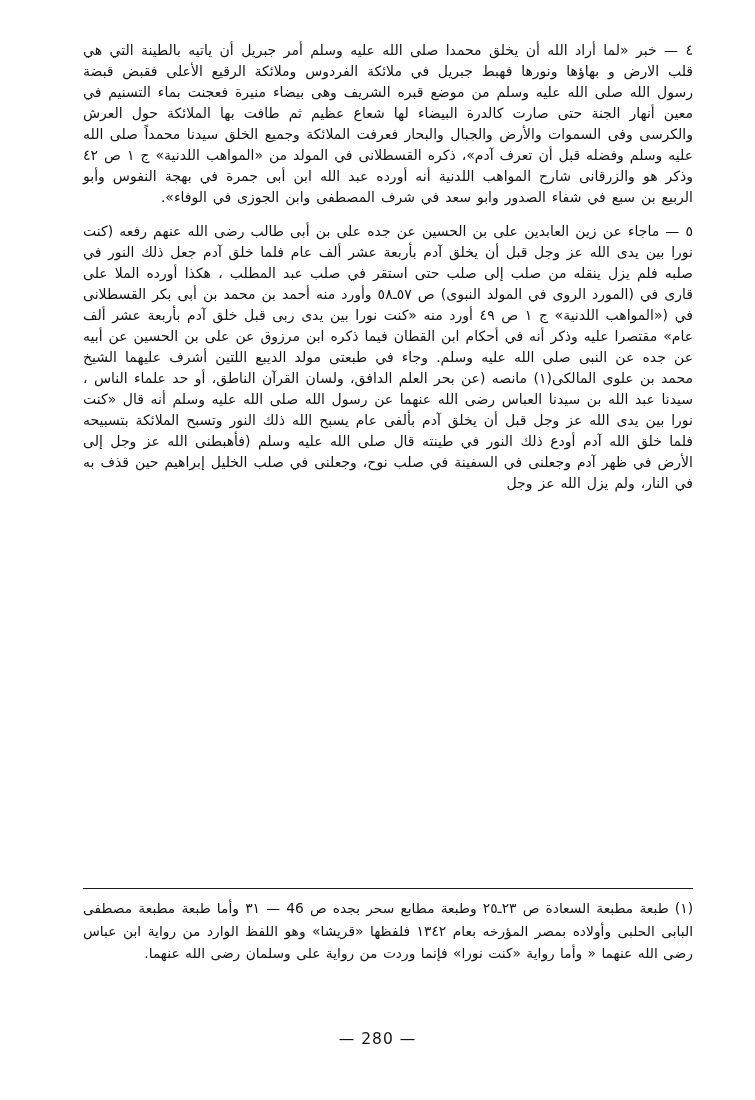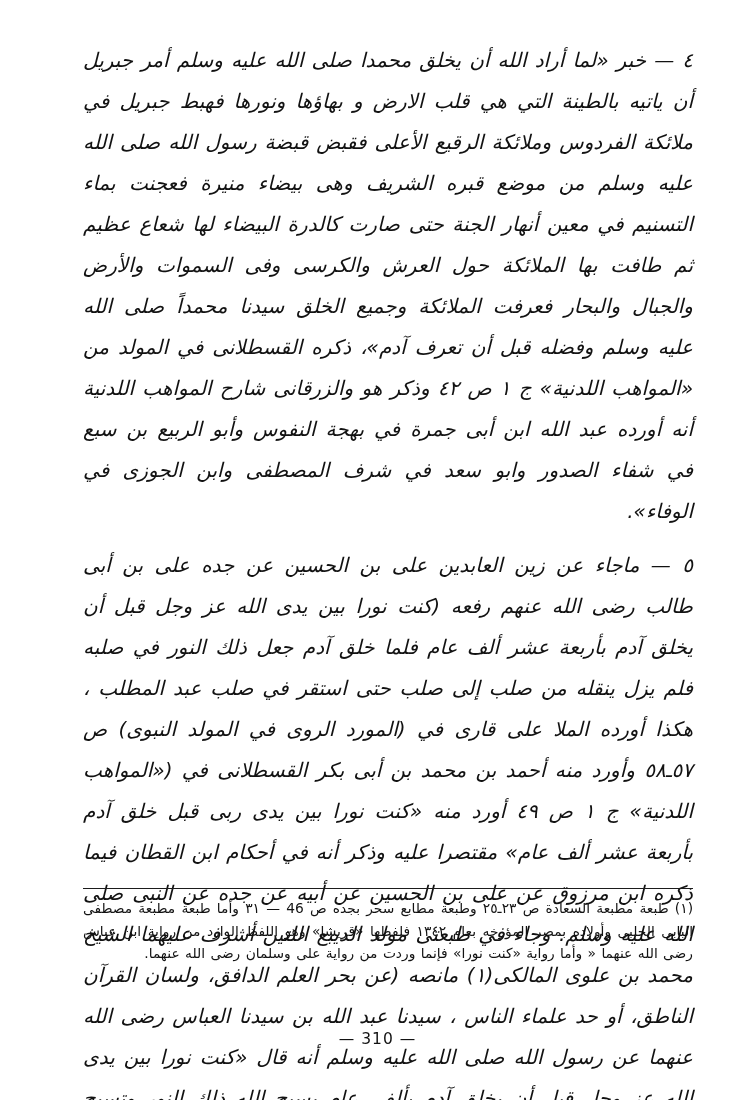--- a/index.html
+++ b/index.html
@@ -16,26 +16,25 @@
   }
   .text-block {
     position: absolute;
     top: 40px;
     right: 62px;
     width: 610px;
     direction: rtl;
     text-align: justify;
   }
   .para {
-    font-size: 20px;
-    line-height: 41px;
+    font-size: 14px;
+    line-height: 21px;
     word-spacing: 1.5px;
     margin-bottom: 13px;
     text-align: justify;
-    font-style: italic;
   }
   .footnote-sep {
     position: absolute;
     top: 888px;
     right: 62px;
     width: 610px;
     border-top: 1.5px solid #1b1b1b;
   }
   .footnote {
     position: absolute;
@@ -66,15 +65,15 @@
 
   <div class="text-block">
     <p class="para">٤ — خبر «لما أراد الله أن يخلق محمدا صلى الله عليه وسلم أمر جبريل أن ياتيه بالطينة التي هي قلب الارض و بهاؤها ونورها فهبط جبريل في ملائكة الفردوس وملائكة الرقيع الأعلى فقبض قبضة رسول الله صلى الله عليه وسلم من موضع قبره الشريف وهى بيضاء منيرة فعجنت بماء التسنيم في معين أنهار الجنة حتى صارت كالدرة البيضاء لها شعاع عظيم ثم طافت بها الملائكة حول العرش والكرسى وفى السموات والأرض والجبال والبحار فعرفت الملائكة وجميع الخلق سيدنا محمداً صلى الله عليه وسلم وفضله قبل أن تعرف آدم»، ذكره القسطلانى في المولد من «المواهب اللدنية» ج ١ ص ٤٢ وذكر هو والزرقانى شارح المواهب اللدنية أنه أورده عبد الله ابن أبى جمرة في بهجة النفوس وأبو الربيع بن سبع في شفاء الصدور وابو سعد في شرف المصطفى وابن الجوزى في الوفاء».</p>
     <p class="para">٥ — ماجاء عن زين العابدين على بن الحسين عن جده على بن أبى طالب رضى الله عنهم رفعه (كنت نورا بين يدى الله عز وجل قبل أن يخلق آدم بأربعة عشر ألف عام فلما خلق آدم جعل ذلك النور في صلبه فلم يزل ينقله من صلب إلى صلب حتى استقر في صلب عبد المطلب ، هكذا أورده الملا على قارى في (المورد الروى في المولد النبوى) ص ٥٧ـ٥٨ وأورد منه أحمد بن محمد بن أبى بكر القسطلانى في («المواهب اللدنية» ج ١ ص ٤٩ أورد منه «كنت نورا بين يدى ربى قبل خلق آدم بأربعة عشر ألف عام» مقتصرا عليه وذكر أنه في أحكام ابن القطان فيما ذكره ابن مرزوق عن على بن الحسين عن أبيه عن جده عن النبى صلى الله عليه وسلم. وجاء في طبعتى مولد الديبع اللتين أشرف عليهما الشيخ محمد بن علوى المالكى(١) مانصه (عن بحر العلم الدافق، ولسان القرآن الناطق، أو حد علماء الناس ، سيدنا عبد الله بن سيدنا العباس رضى الله عنهما عن رسول الله صلى الله عليه وسلم أنه قال «كنت نورا بين يدى الله عز وجل قبل أن يخلق آدم بألفى عام يسبح الله ذلك النور وتسبح الملائكة بتسبيحه فلما خلق الله آدم أودع ذلك النور في طينته قال صلى الله عليه وسلم (فأهبطنى الله عز وجل إلى الأرض في ظهر آدم وجعلنى في السفينة في صلب نوح، وجعلنى في صلب الخليل إبراهيم حين قذف به في النار، ولم يزل الله عز وجل</p>
   </div>
 
   <div class="footnote-sep"></div>
 
   <div class="footnote">(١) طبعة مطبعة السعادة ص ٢٣ـ٢٥ وطبعة مطابع سحر بجده ص 46 — ٣١ وأما طبعة مطبعة مصطفى البابى الحلبى وأولاده بمصر المؤرخه بعام ١٣٤٢ فلفظها «قريشا» وهو اللفظ الوارد من رواية ابن عباس رضى الله عنهما « وأما رواية «كنت نورا» فإنما وردت من رواية على وسلمان رضى الله عنهما.</div>
 
-  <div class="page-number">— 310 —</div>
+  <div class="page-number">— 280 —</div>
 
 </div>
 
 </body></html>

